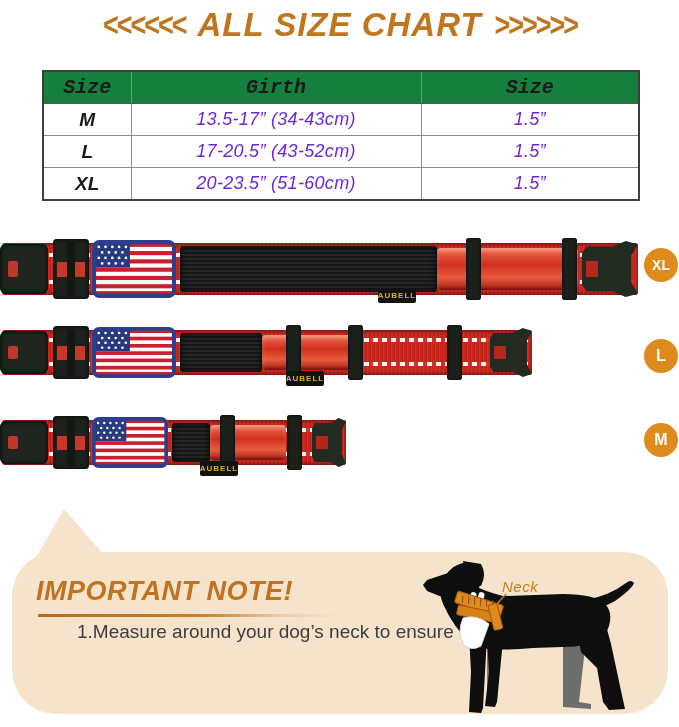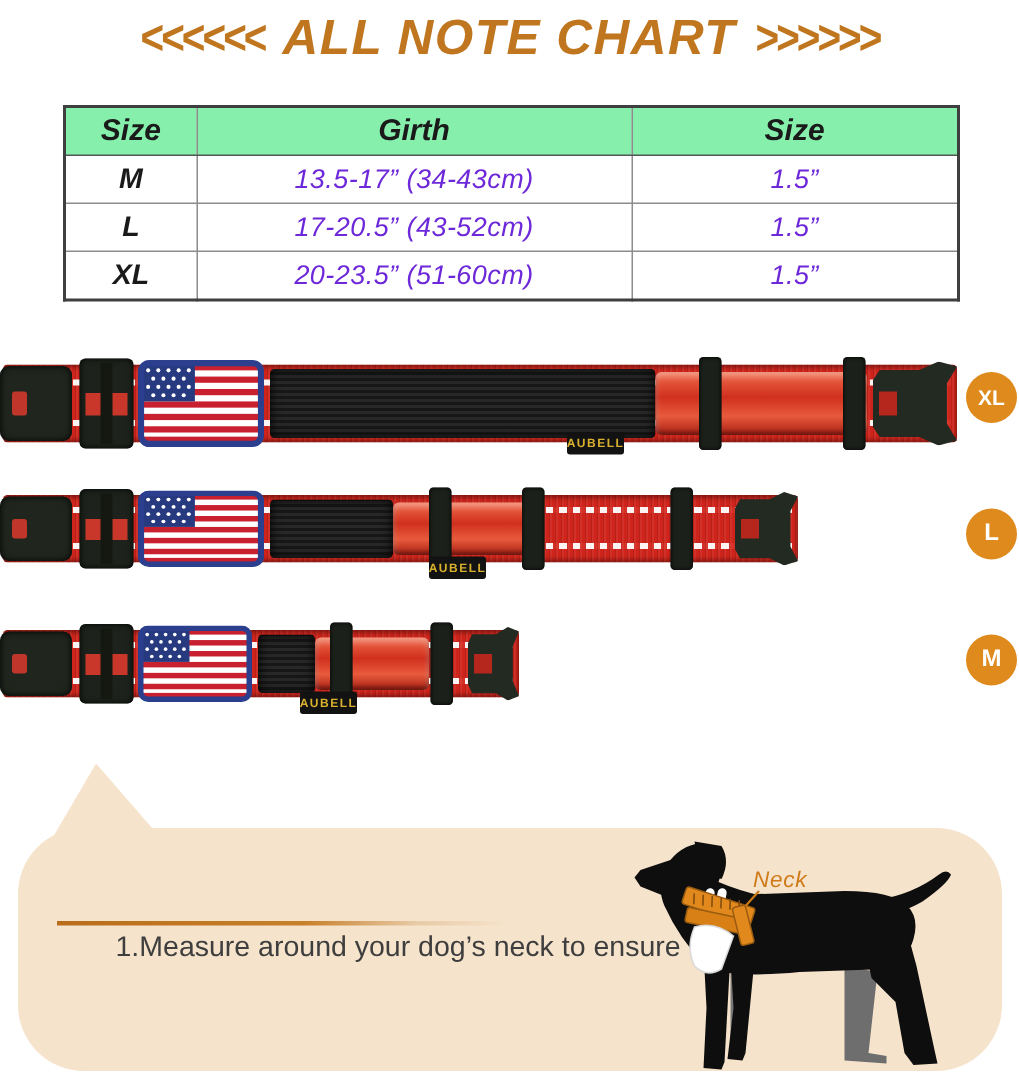--- a/index.html
+++ b/index.html
@@ -11,21 +11,21 @@
   .title-text{display:inline-block;font-size:33px;font-weight:bold;font-style:italic;
               letter-spacing:1px;vertical-align:middle;}
   .chev{display:inline-block;font-size:27px;font-weight:900;font-style:italic;
         letter-spacing:-2px;vertical-align:middle;transform:scaleY(1.2);margin:0 8px;}
 
   
   .size-table{position:absolute;left:42px;top:70px;width:596px;border-collapse:collapse;
               table-layout:fixed;font-style:italic;color:#1a1a1a;}
   .size-table td,.size-table th{border:1px solid #8c8c8c;text-align:center;padding:0;height:31px;}
   .size-table{border:2px solid #3f3f3f;}
-  .size-table thead th{background:#86efac;font-size:20px;font-weight:bold;border-bottom:1.5px solid #555;}
+  .size-table thead th{background:#15803d;font-size:20px;font-weight:bold;border-bottom:1.5px solid #555;font-family:Liberation Mono, monospace;}
   .col-size{width:88px;} .col-girth{width:290px;} .col-width{width:218px;}
   .cell-size{font-weight:bold;font-size:19px;}
   .cell-girth,.cell-width{font-size:18px;letter-spacing:.3px;color:#6d28d9;}
 
   
   .collar{position:absolute;left:0;border-radius:16px;}
   #collar-xl{top:243px;width:638px;height:52px;}
   #collar-l{top:330px;width:532px;height:45px;}
   #collar-m{top:420px;width:346px;height:45px;}
 
@@ -104,21 +104,21 @@
   .neck-label{position:absolute;left:502px;top:578px;font-size:15px;font-weight:normal;
               font-style:italic;color:#cf7b1a;letter-spacing:.5px;}
 </style>
 </head>
 <body>
 
 <div class="page">
 
   <div class="title-bar">
     <span class="chev">&lt;&lt;&lt;&lt;&lt;&lt;</span>
-    <span class="title-text">ALL NOTE CHART</span>
+    <span class="title-text">ALL SIZE CHART</span>
     <span class="chev">&gt;&gt;&gt;&gt;&gt;&gt;</span>
   </div>
 
   <table class="size-table">
     <colgroup>
         <col class="col-size">
         <col class="col-girth">
         <col class="col-width">
       </colgroup>
     <thead>
@@ -290,20 +290,21 @@
       </g>
       <rect x="1.5" y="1.5" width="59" height="39" rx="4" fill="none" stroke="#2b3f8e" stroke-width="3"></rect>
     </svg>
     <div class="buckle-right"></div>
     <div class="brand-tag">AUBELL</div>
   </div>
   <div class="size-badge" id="badge-m">M</div>
 
   <div class="bubble-tail"></div>
   <div class="note-bubble">
+    <div class="note-heading">IMPORTANT NOTE!</div>
     <div class="heading-underline"></div>
     <div class="note-items">
       <div class="note-item">
         <div class="line first">
           <span class="num">1.</span><span>Measure around your dog’s neck to ensure</span>
         </div>
       </div>
       <div class="note-item">
       </div>
     </div>

